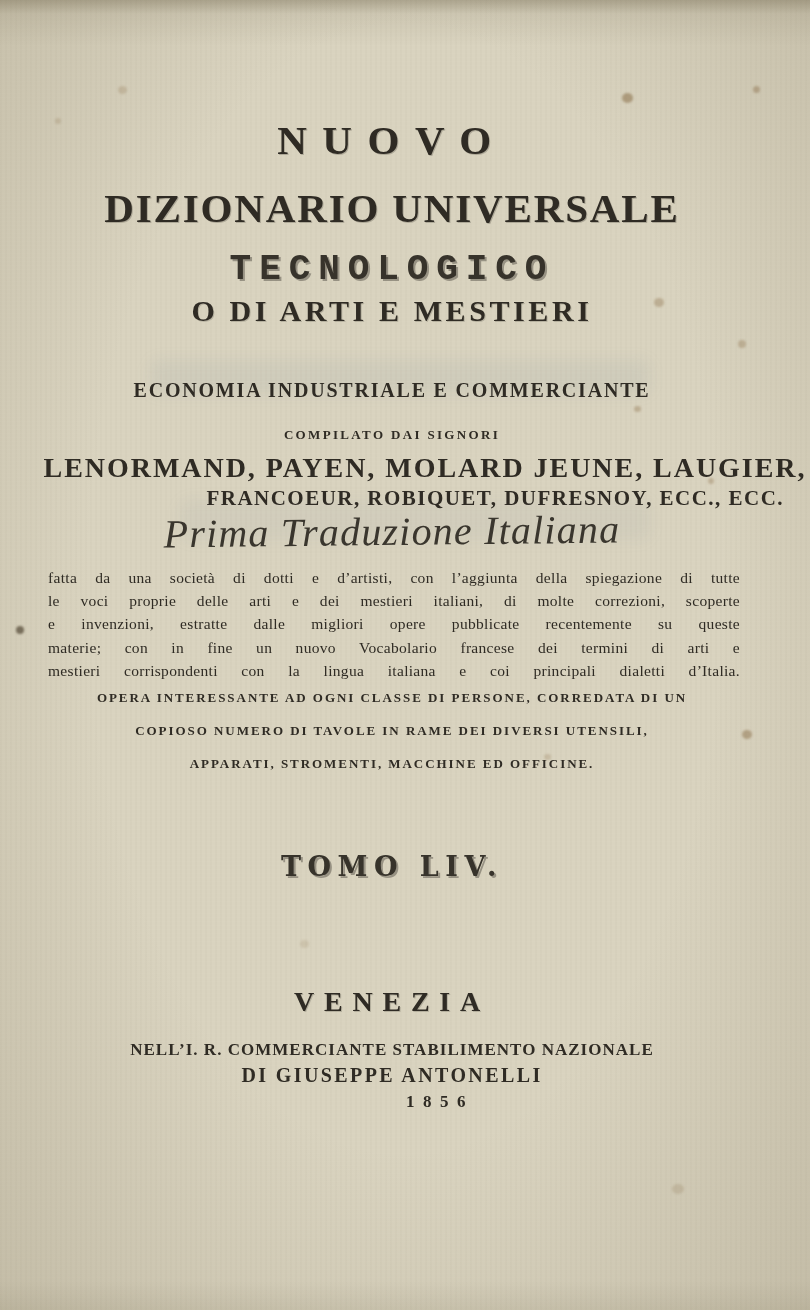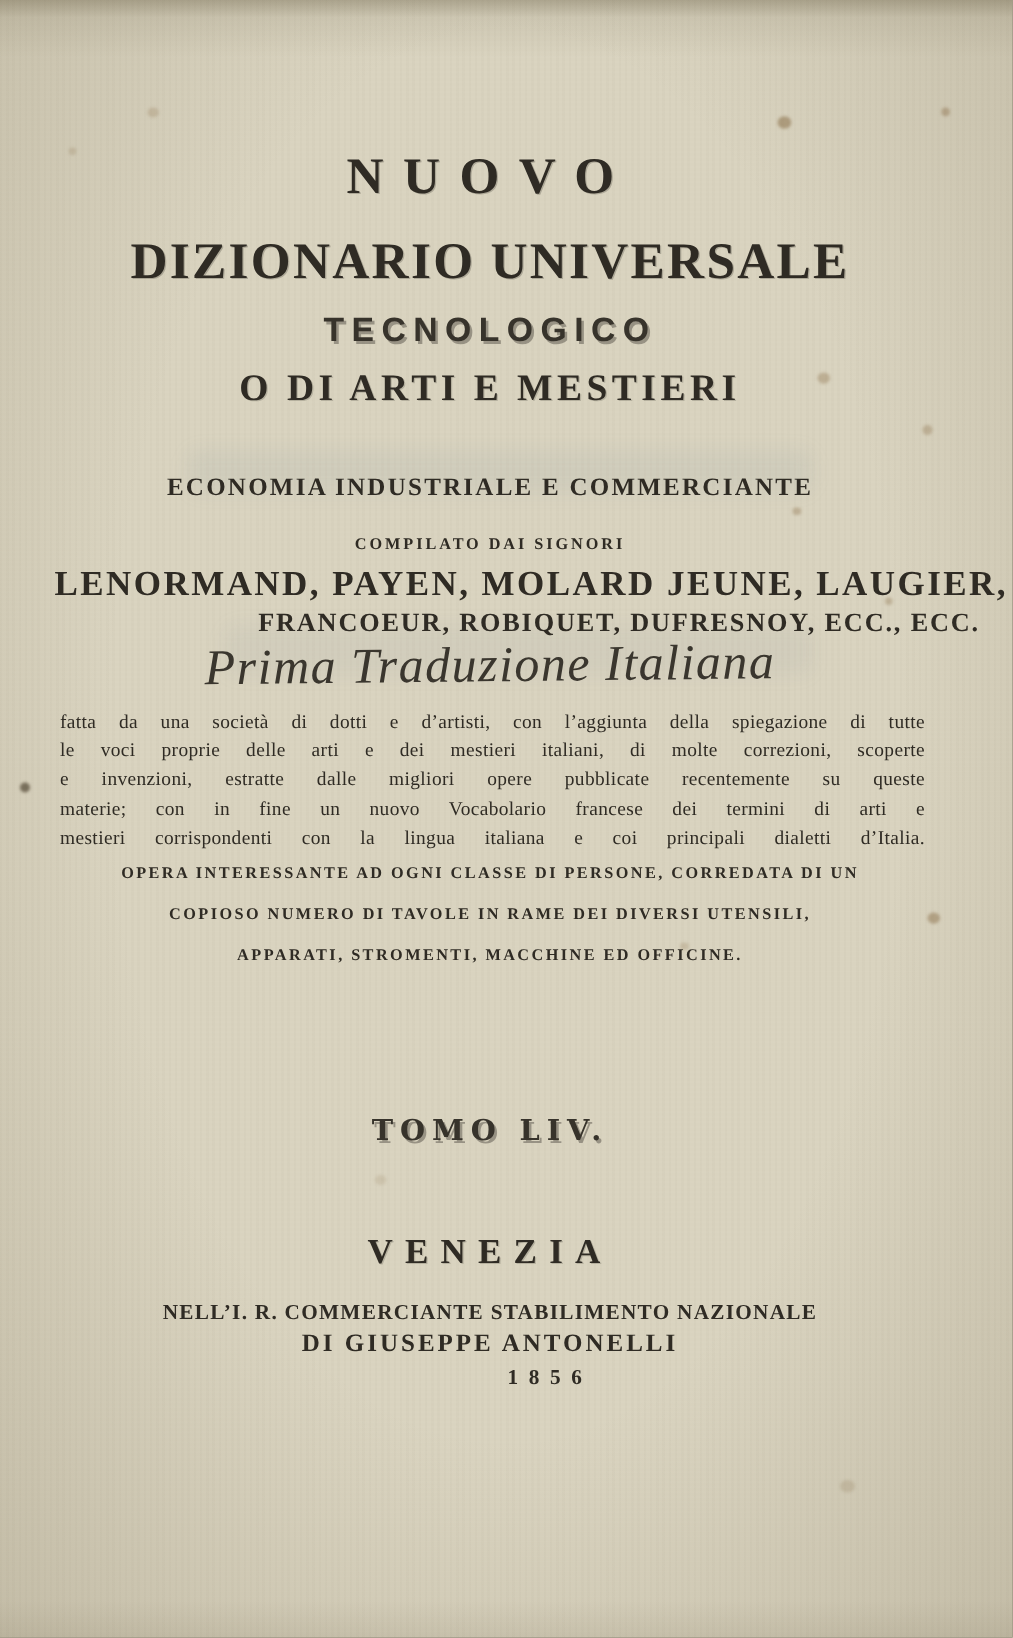--- a/index.html
+++ b/index.html
@@ -46,24 +46,24 @@
   }
   .t-dizionario {
     top: 184px;
     font-size: 41px;
     font-weight: bold;
     letter-spacing: 0.045em;
     text-shadow: 1px 1px 0 rgba(47,43,36,0.25);
   }
   .t-tecnologico {
     top: 249px;
-    font-size: 27px;
+    font-size: 36px;
     font-weight: bold;
     letter-spacing: 0.22em;
-    font-family: Liberation Sans, sans-serif;
+    font-family: Liberation Mono, monospace;
     color: #37332b;
     text-shadow: 2px 2px 0 rgba(47,43,36,0.38), -1px -1px 0 rgba(217,211,191,0.7);
   }
   .t-arti {
     top: 294px;
     font-size: 30px;
     font-weight: bold;
     letter-spacing: 0.12em;
     text-shadow: 1px 1px 0 rgba(47,43,36,0.2);
   }
@@ -132,27 +132,26 @@
   .opera .oline {
     font-size: 13px;
     font-weight: bold;
     letter-spacing: 0.15em;
     line-height: 33px;
     text-align: center;
     white-space: nowrap;
   }
   .t-tomo {
     top: 851px;
-    font-size: 23px;
+    font-size: 27px;
     font-weight: bold;
     letter-spacing: 0.24em;
     font-family: "DejaVu Serif", serif;
     color: #37332b;
     text-shadow: 2px 2px 0 rgba(47,43,36,0.38), -1px -1px 0 rgba(217,211,191,0.7);
-    margin-top: 40px;
   }
   .t-venezia {
     top: 986px;
     font-size: 28px;
     font-weight: bold;
     letter-spacing: 0.35em;
     text-shadow: 1px 1px 0 rgba(47,43,36,0.2);
   }
   .t-nell {
     top: 1040px;

